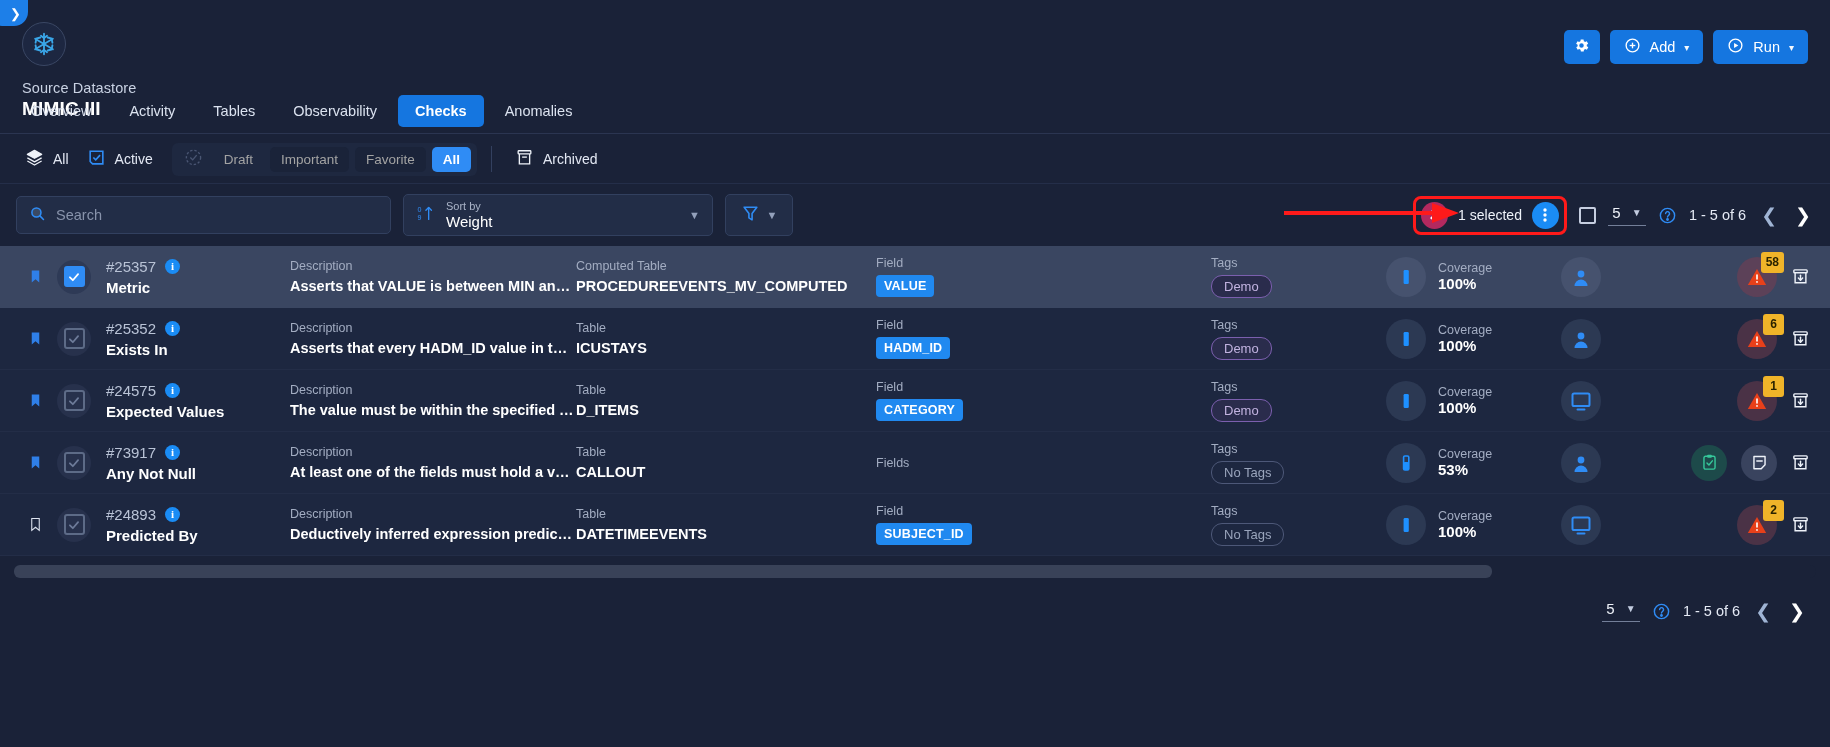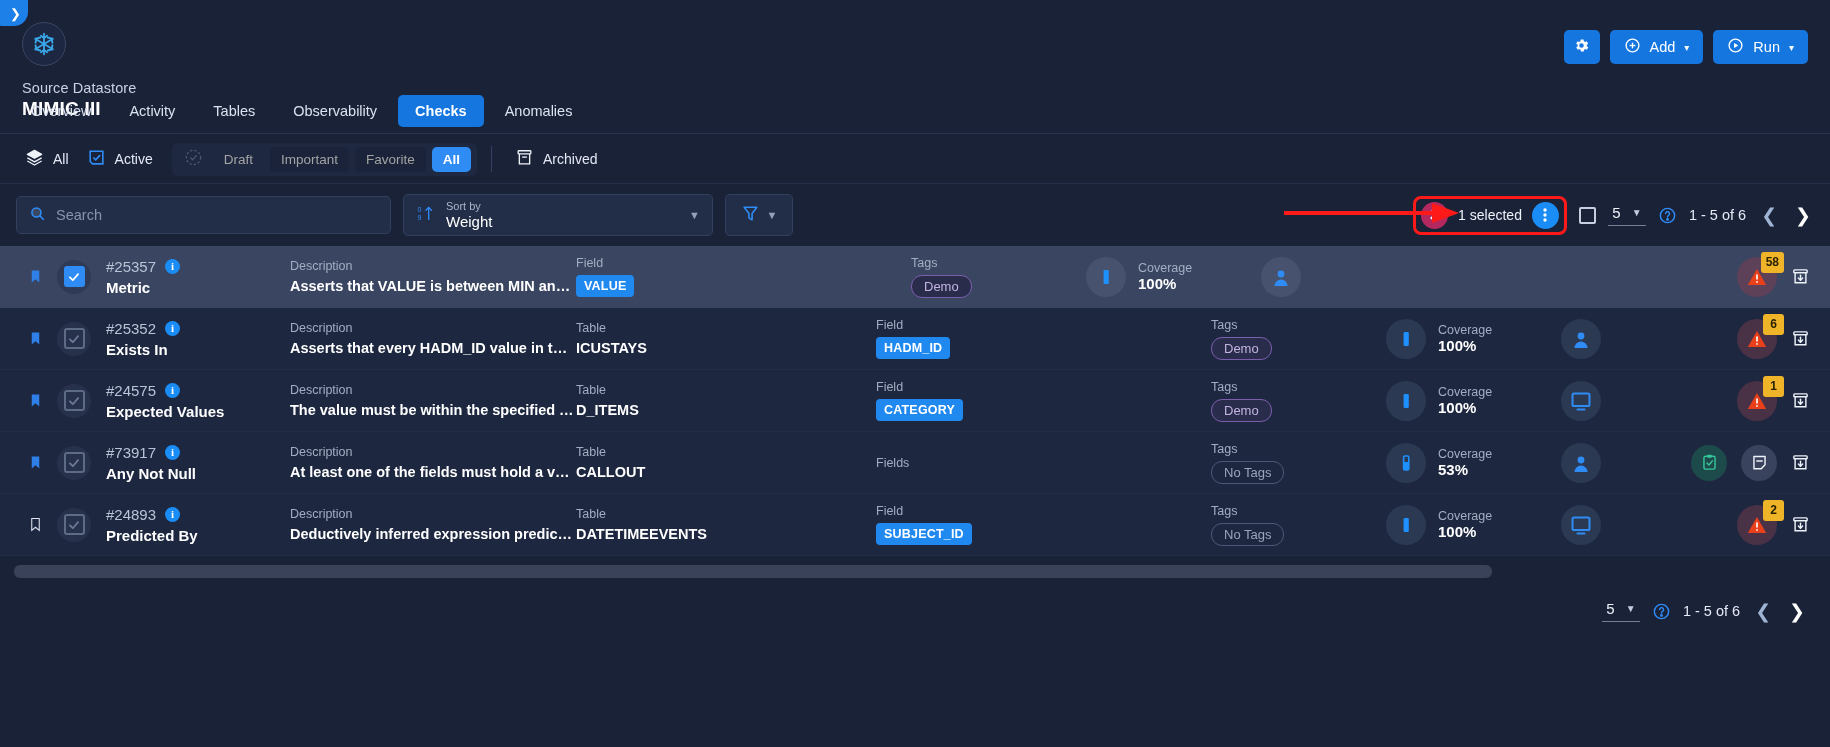--- a/index.html
+++ b/index.html
@@ -430,20 +430,24 @@
         <span class="info-ic">i</span>
       </span>
       <span class="nm">Metric</span>
     </span>
 
     <span class="col c-desc">
       <span class="k">Description</span>
       <span class="v">Asserts that VALUE is between MIN and MAX</span>
     </span>
 
+    <span class="col c-table">
+      <span class="k">Computed Table</span>
+      <span class="v">PROCEDUREEVENTS_MV_COMPUTED</span>
+    </span>
 
     <span class="col c-field">
       <span class="k">Field</span>
       <span class="chips">
             <span class="chip">VALUE</span>
           </span>
     </span>
 
     <span class="col c-tags">
       <span class="k">Tags</span>

